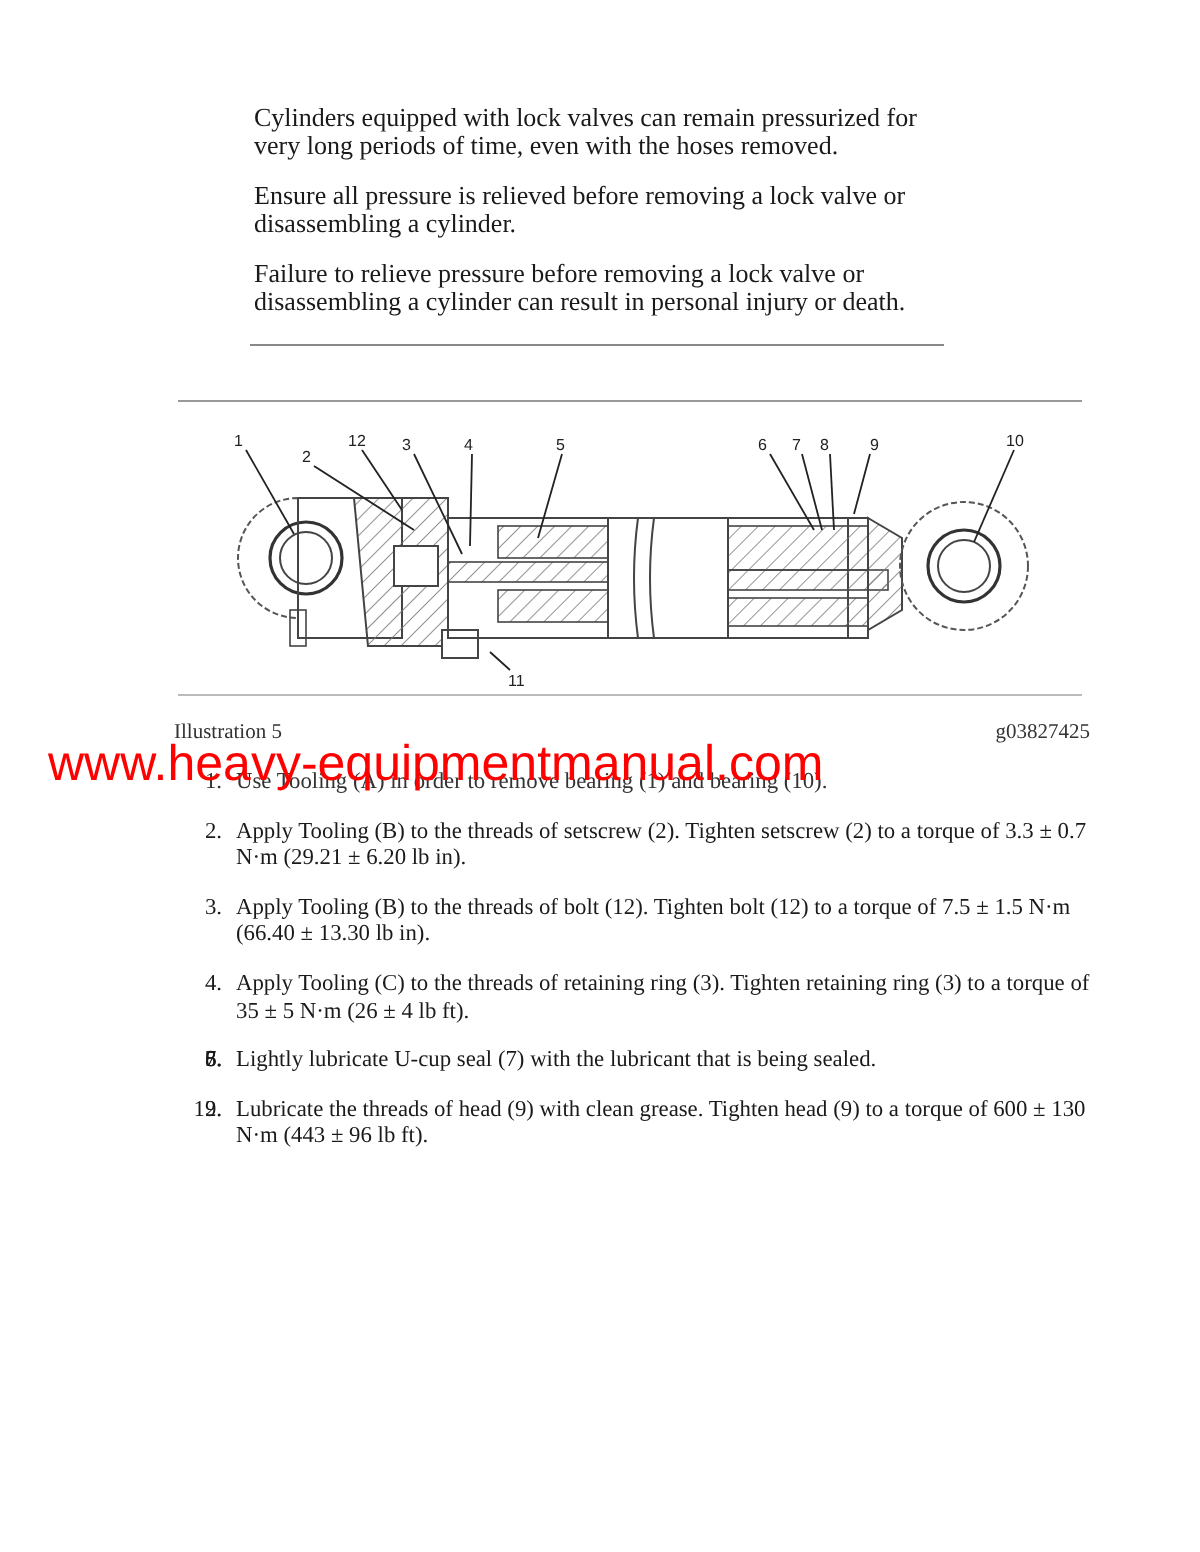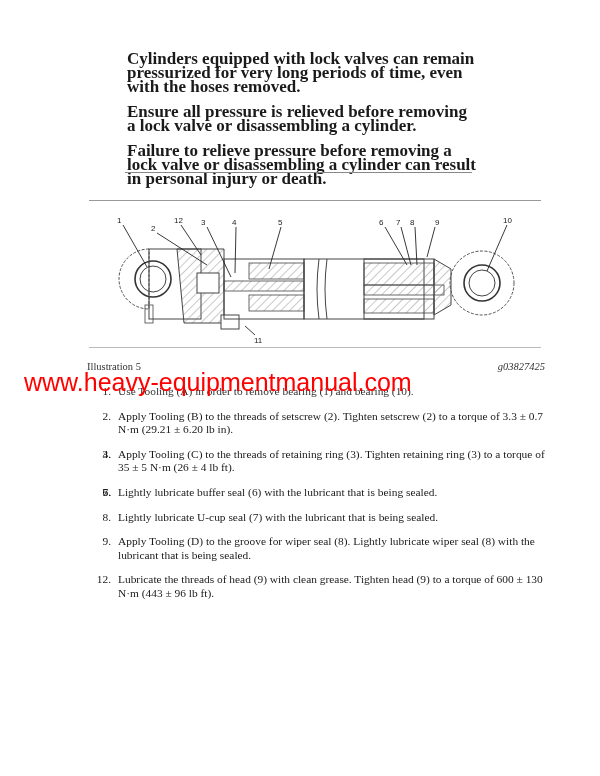--- a/index.html
+++ b/index.html
@@ -1,25 +1,25 @@
 <!DOCTYPE html>
 <html><head>
   <meta charset="utf-8">
   <style>
     html, body { margin: 0; padding: 0; background: #ffffff; }
     body { width: 600px; height: 776px; position: relative; overflow: hidden; font-family: "Liberation Serif", serif; color: #1a1a1a; }
-    .warning { position: absolute; left: 127px; top: 52px; width: 350px; font-weight: bold; font-size: 17px; line-height: 14.2px; }
+    .warning { position: absolute; left: 127px; top: 52px; width: 350px; font-weight: normal; font-size: 13px; line-height: 14.2px; }
     .warning p { margin: 0 0 10.5px 0; }
     .warn-rule { position: absolute; left: 125px; top: 172px; width: 347px; height: 0; border-top: 1px solid #888; }
     .fig-rule-top { position: absolute; left: 89px; top: 200px; width: 452px; border-top: 1px solid #999; }
     .fig-rule-bottom { position: absolute; left: 89px; top: 347px; width: 452px; border-top: 1px solid #bbb; }
     .figure { position: absolute; left: 89px; top: 205px; width: 452px; height: 140px; }
     .caption { position: absolute; top: 361px; font-size: 10.5px; color: #333; }
     .caption.left { left: 87px; }
-    .caption.right { right: 55px; font-style: italic; }
+    .caption.right { right: 55px; }
     .steps { position: absolute; left: 86px; top: 385px; width: 470px; margin: 0; padding: 0; list-style: none; font-size: 11.4px; line-height: 13.6px; }
     .steps li { position: relative; padding-left: 32px; margin-bottom: 11px; }
     .steps li .num { position: absolute; left: 0; width: 25px; text-align: right; }
     .steps li.first { color: #333; }
     .watermark { position: absolute; left: 24px; top: 362px; font-family: "Liberation Sans", sans-serif; font-size: 25px; color: #ff0000; letter-spacing: 0px; white-space: nowrap; line-height: 40px; }
     .lbl { font-family: "Liberation Sans", sans-serif; font-size: 8px; fill: #222; }
   </style>
 </head>
 <body>
 
@@ -102,23 +102,23 @@
 </div>
 
 <div class="fig-rule-bottom"></div>
 
 <div class="caption left">Illustration 5</div>
 <div class="caption right">g03827425</div>
 
 <ol class="steps">
   <li class="first"><span class="num">1.</span><span>Use Tooling (A) in order to remove bearing (1) and bearing (10).</span></li>
   <li><span class="num">2.</span><span>Apply Tooling (B) to the threads of setscrew (2). Tighten setscrew (2) to a torque of 3.3 ± 0.7 N·m (29.21 ± 6.20 lb in).</span></li>
-  <li><span class="num">3.</span></li>
+  <li><span class="num">3.</span><span>Apply Tooling (B) to the threads of bolt (12). Tighten bolt (12) to a torque of 7.5 ± 1.5 N·m (66.40 ± 13.30 lb in).</span></li>
   <li><span class="num">4.</span><span>Apply Tooling (C) to the threads of retaining ring (3). Tighten retaining ring (3) to a torque of 35 ± 5 N·m (26 ± 4 lb ft).</span></li>
   <li><span class="num">5.</span></li>
   <li><span class="num">6.</span></li>
-  <li><span class="num">7.</span><span>Lightly lubricate buffer seal (6) with the lubricant that is being sealed.</span></li>
+  <li><span class="num">7.</span></li>
   <li><span class="num">8.</span><span>Lightly lubricate U-cup seal (7) with the lubricant that is being sealed.</span></li>
-  <li><span class="num">9.</span><span>Apply Tooling (D) to the groove for wiper seal (8). Lightly lubricate wiper seal (8) with the lubricant that is being sealed.</span></li>
+  <li><span class="num">9.</span></li>
   <li><span class="num">12.</span><span>Lubricate the threads of head (9) with clean grease. Tighten head (9) to a torque of 600 ± 130 N·m (443 ± 96 lb ft).</span></li>
 </ol>
 
 <div class="watermark">www.heavy-equipmentmanual.com</div>
 
 </body></html>

